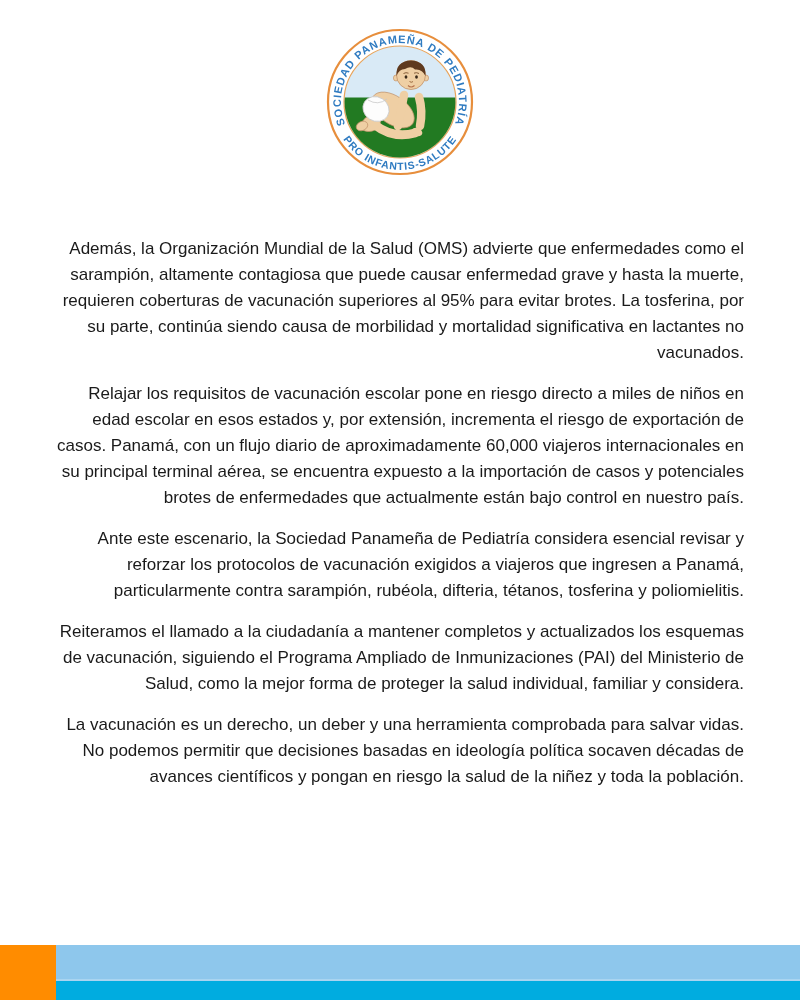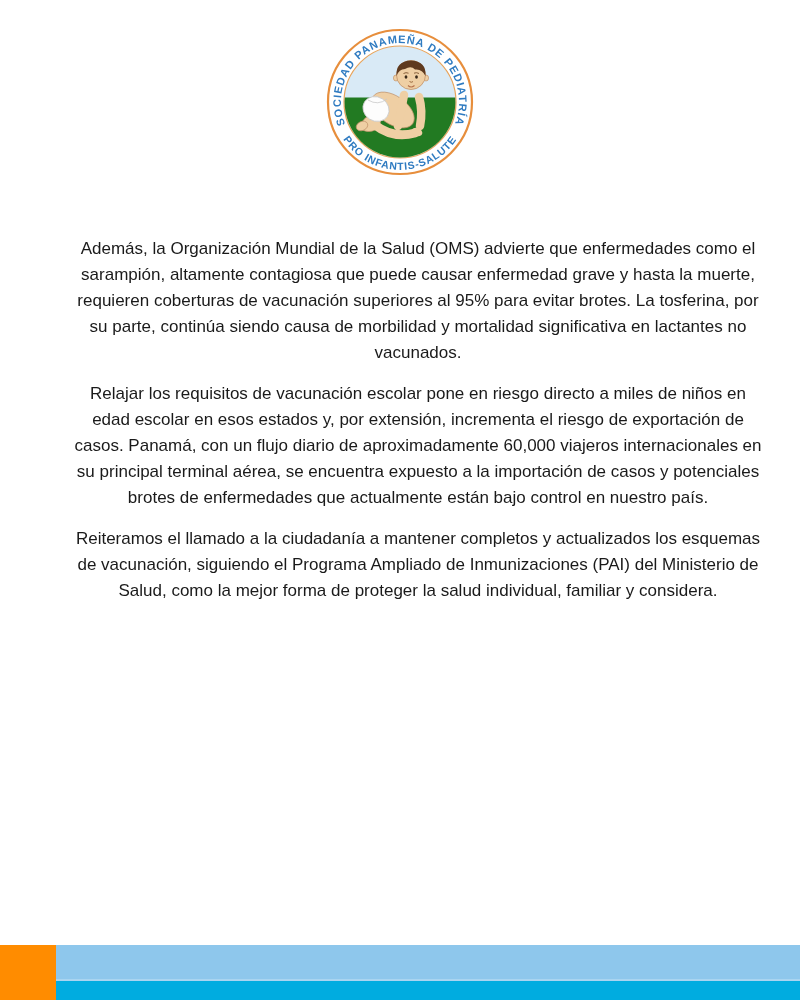--- a/index.html
+++ b/index.html
@@ -21,27 +21,27 @@
   .logo svg { display: block; }
   .ring-text {
     font-family: "Liberation Sans", sans-serif;
     font-weight: bold;
     fill: #2F7BC1;
   }
   .ring-text-top { font-size: 11px; letter-spacing: 0.9px; }
   .ring-text-bottom { font-size: 10.5px; letter-spacing: 0.8px; }
   .body-text {
     position: absolute;
-    left: 72px;
+    left: 52px;
     top: 236px;
     width: 692px;
     color: #1a1a1a;
     font-size: 17px;
     line-height: 26px;
-    text-align: center;
+    text-align: right;
   }
   .body-text p { margin: 0 0 15px 0; }
   .footer-orange {
     position: absolute;
     left: 0; top: 945px;
     width: 56px; height: 55px;
     background: #FF8C00;
   }
   .footer-lightblue {
     position: absolute;
@@ -116,20 +116,22 @@
       </text>
       <text class="ring-text ring-text-bottom">
         <textPath href="#arcBot" startOffset="50%" text-anchor="middle">PRO INFANTIS-SALUTE</textPath>
       </text>
     </svg>
   </div>
 
   <div class="body-text">
     <p>Además, la Organización Mundial de la Salud (OMS) advierte que enfermedades como el sarampión, altamente contagiosa que puede causar enfermedad grave y hasta la muerte, requieren coberturas de vacunación superiores al 95% para evitar brotes. La tosferina, por su parte, continúa siendo causa de morbilidad y mortalidad significativa en lactantes no vacunados.</p>
     <p>Relajar los requisitos de vacunación escolar pone en riesgo directo a miles de niños en edad escolar en esos estados y, por extensión, incrementa el riesgo de exportación de casos. Panamá, con un flujo diario de aproximadamente 60,000 viajeros internacionales en su principal terminal aérea, se encuentra expuesto a la importación de casos y potenciales brotes de enfermedades que actualmente están bajo control en nuestro país.</p>
+    <p>Ante este escenario, la Sociedad Panameña de Pediatría considera esencial revisar y reforzar los protocolos de vacunación exigidos a viajeros que ingresen a Panamá, particularmente contra sarampión, rubéola, difteria, tétanos, tosferina y poliomielitis.</p>
     <p>Reiteramos el llamado a la ciudadanía a mantener completos y actualizados los esquemas de vacunación, siguiendo el Programa Ampliado de Inmunizaciones (PAI) del Ministerio de Salud, como la mejor forma de proteger la salud individual, familiar y considera.</p>
+    <p>La vacunación es un derecho, un deber y una herramienta comprobada para salvar vidas. No podemos permitir que decisiones basadas en ideología política socaven décadas de avances científicos y pongan en riesgo la salud de la niñez y toda la población.</p>
   </div>
 
   <div class="footer-orange"></div>
   <div class="footer-lightblue"></div>
   <div class="footer-darkblue"></div>
 
 </div>
 
 </body></html>

